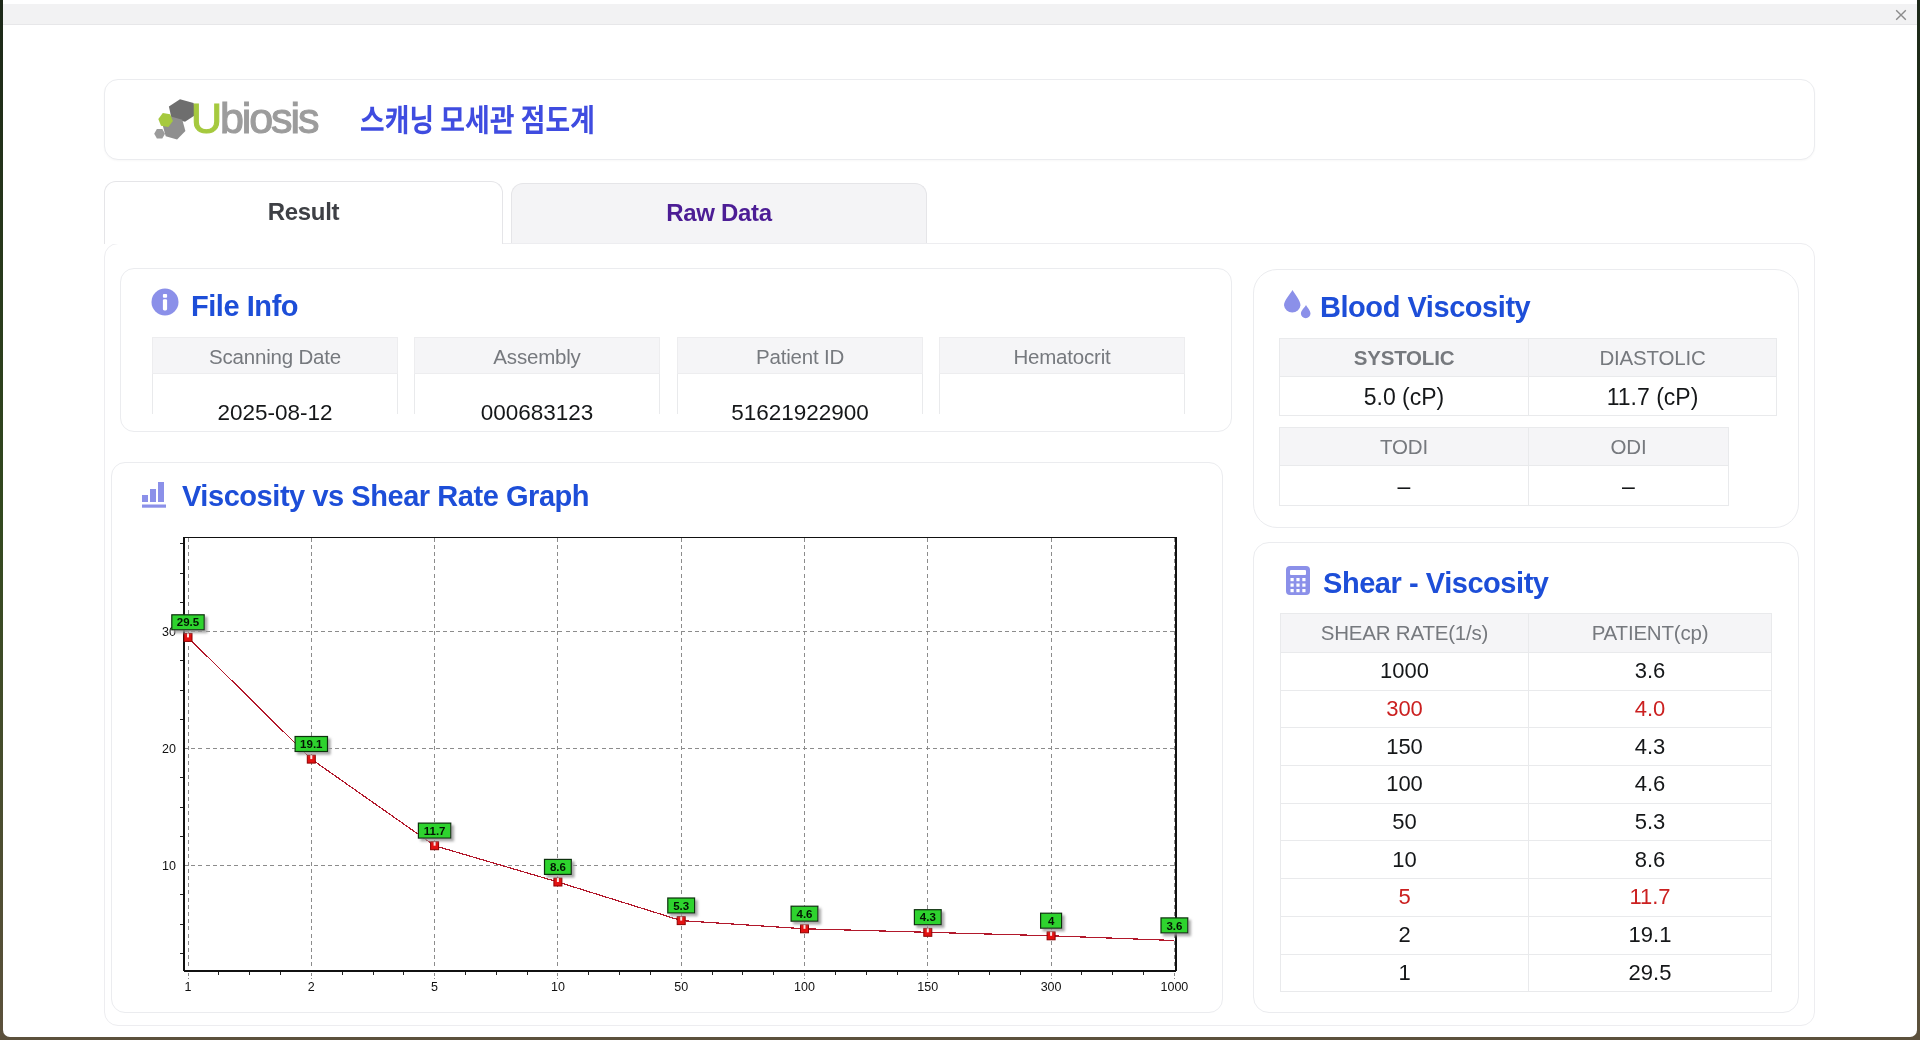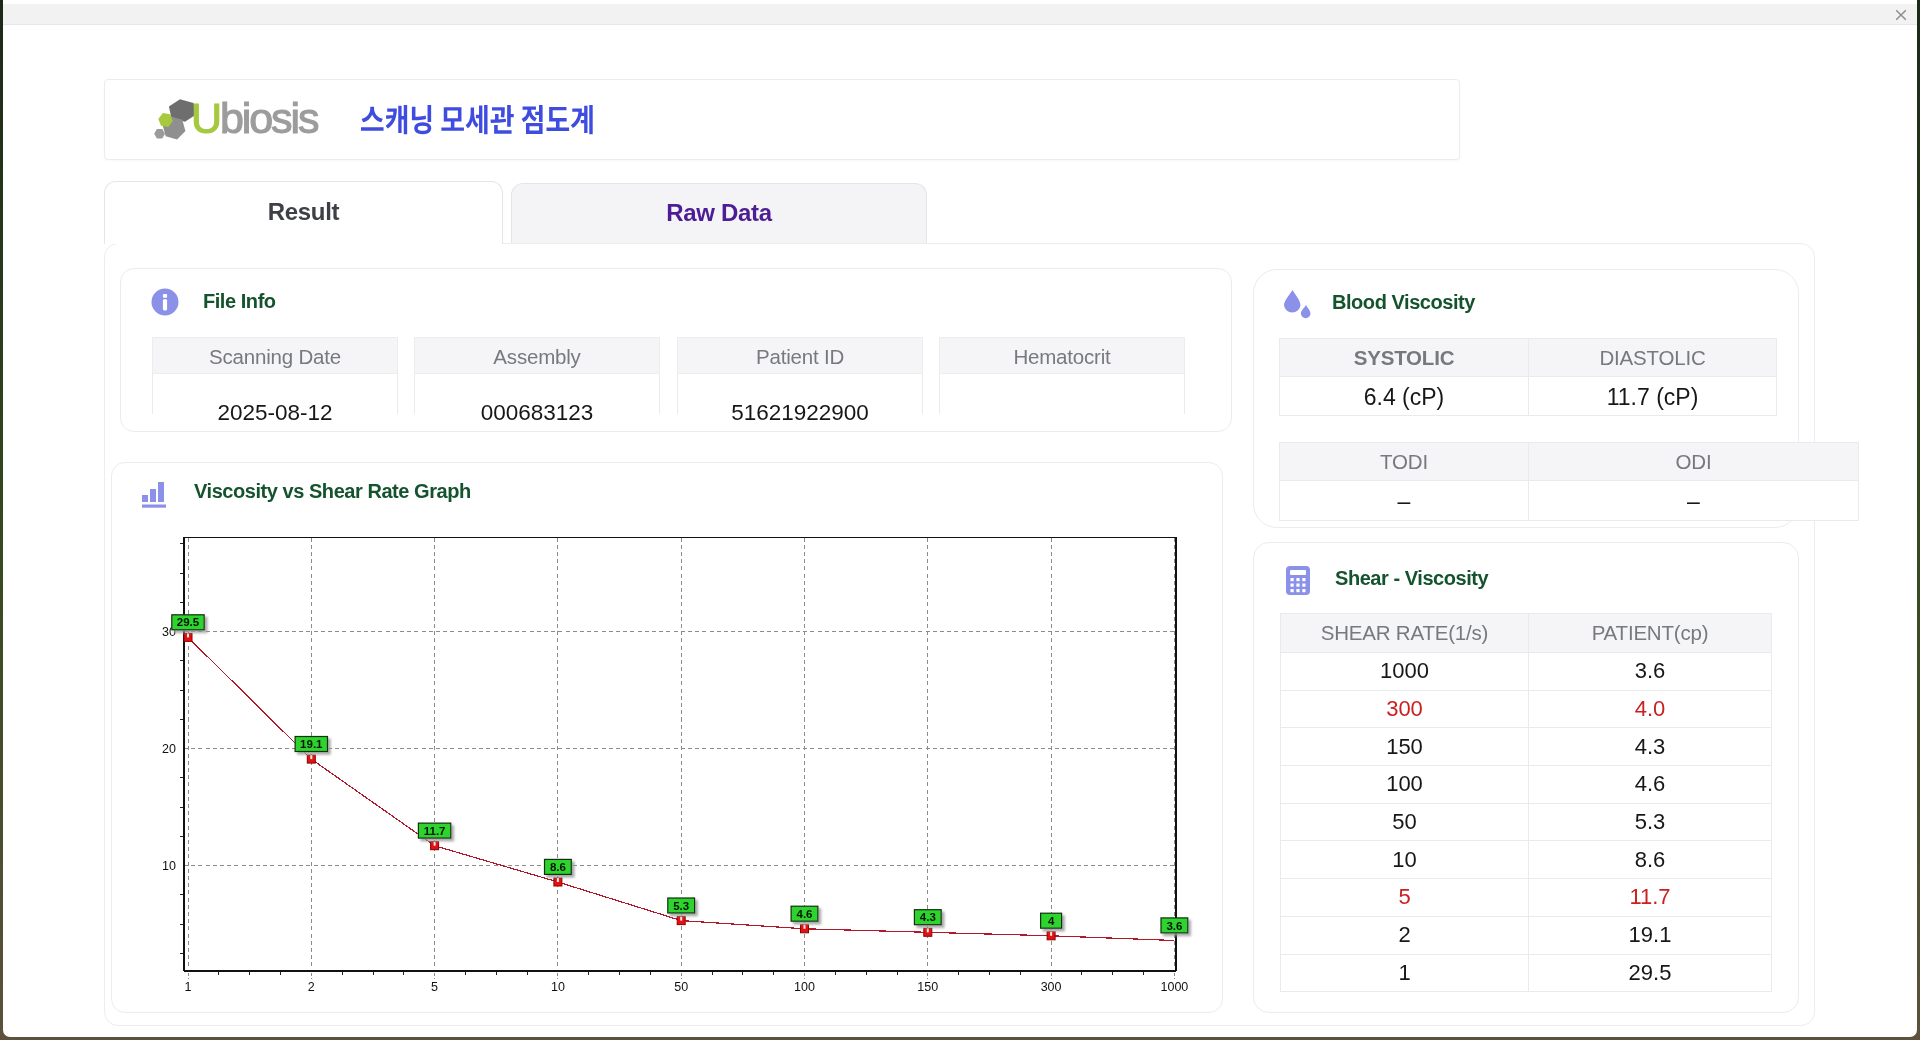--- a/index.html
+++ b/index.html
@@ -2,31 +2,31 @@
 <html><head>
 <meta charset="utf-8">
 <style>
 * { margin:0; padding:0; box-sizing:border-box; }
 html,body { width:1920px; height:1040px; overflow:hidden; }
 body { font-family:"Liberation Sans", sans-serif; background:linear-gradient(180deg,#1c2818 0%,#33491f 50%,#5c513c 100%); position:relative; }
 #win { position:absolute; left:3px; top:0; width:1914px; height:1037px; background:#fff; border-radius:0 0 7px 7px; }
 #titlebar { position:absolute; left:0; top:4px; width:100%; height:21px; background:#f2f2f3; border-bottom:1px solid #e7e7e9; }
 #closex { position:absolute; right:10px; top:5px; }
 .card { position:absolute; background:#fff; border:1px solid #ebecef; }
-#header-card { left:101px; top:79px; width:1356px; height:81px; border-radius:4px; box-shadow:0 1px 2px rgba(0,0,0,0.03); }
+#header-card { left:101px; top:79px; width:1711px; height:81px; border-radius:14px; box-shadow:0 1px 2px rgba(0,0,0,0.03); }
 .tab { position:absolute; border:1px solid #e5e5e8; border-bottom:none; border-radius:12px 12px 0 0; font-weight:bold; font-size:24px; letter-spacing:-0.3px; text-align:center; }
 #tab-result { left:101px; top:181px; width:399px; height:63px; background:#fff; color:#3e4045; line-height:60px; z-index:3; }
 #tab-raw { left:508px; top:183px; width:416px; height:60px; background:#f4f4f6; color:#4c1d95; line-height:58px; z-index:1; }
 #content-panel { position:absolute; left:101px; top:243px; width:1711px; height:783px; background:#fff; border:1px solid #ededf0; border-radius:14px; z-index:2; }
 
 #fileinfo-card { left:117px; top:268px; width:1112px; height:164px; border-radius:14px; z-index:4; }
 #graph-card { left:108px; top:462px; width:1112px; height:551px; border-radius:14px; z-index:4; }
 #blood-card { left:1250px; top:269px; width:546px; height:259px; border-radius:24px; z-index:4; }
 #shear-card { left:1250px; top:542px; width:546px; height:471px; border-radius:16px; z-index:4; }
-.sec-title { position:absolute; font-weight:bold; font-size:20px; letter-spacing:-0.45px; color:#14532d; white-space:nowrap;margin-left:12px; }
+.sec-title { position:absolute; font-weight:bold; font-size:29px; letter-spacing:-0.45px; color:#1d4ed8; white-space:nowrap; }
 .thead { background:#f5f5f7; color:#76797e; font-size:20.5px; letter-spacing:-0.2px; text-align:center; }
 .tval { background:#fff; font-size:22.5px; color:#151719; text-align:center; }
 .fi-col { position:absolute; top:68px; height:77px; width:246px; border:1px solid #e9eaec; }
 .fi-col .thead { height:37px; line-height:37px; margin:-1px -1px 17px -1px; border:1px solid #ededef; }
 .fi-col .tval { height:38px; line-height:40px; }
 table.rt { border-collapse:collapse; position:absolute; }
 table.rt td { border:1px solid #e9eaec; text-align:center; }
 .red { color:#cb2020; }
 #shear-table .tval td { height:37.7px; font-size:22px; }
 #blood-card .tval td { font-size:23px; padding-top:2px; }
@@ -253,26 +253,26 @@
       <path d="M23 16 C24.3 18.4, 27.5 21.8, 27.5 24.4 A4.8 4.8 0 0 1 17.9 24.4 C17.9 21.8, 21.7 18.4, 23 16 Z" fill="#8b90e9"></path>
     </svg>
     <div class="sec-title" style="left:66px;top:21px;">Blood Viscosity</div>
     <table class="rt" style="left:25px;top:68px;width:498px;">
       <tbody>
           <tr class="thead">
             <td style="width:249px;height:38px;font-weight:bold;">SYSTOLIC</td>
             <td>DIASTOLIC</td>
           </tr>
       <tr class="tval">
-            <td style="height:39px;">6.4 (cP)</td>
+            <td style="height:39px;">5.0 (cP)</td>
             <td>11.7 (cP)</td>
           </tr>
     </tbody>
       </table>
-    <table class="rt" style="left:25px;top:172px;width:580px;">
+    <table class="rt" style="left:25px;top:157px;width:450px;">
       <tbody>
           <tr class="thead">
             <td style="width:249px;height:38px;">TODI</td>
             <td>ODI</td>
           </tr>
       <tr class="tval">
             <td style="height:40px;">–</td>
             <td>–</td>
           </tr>
     </tbody>

